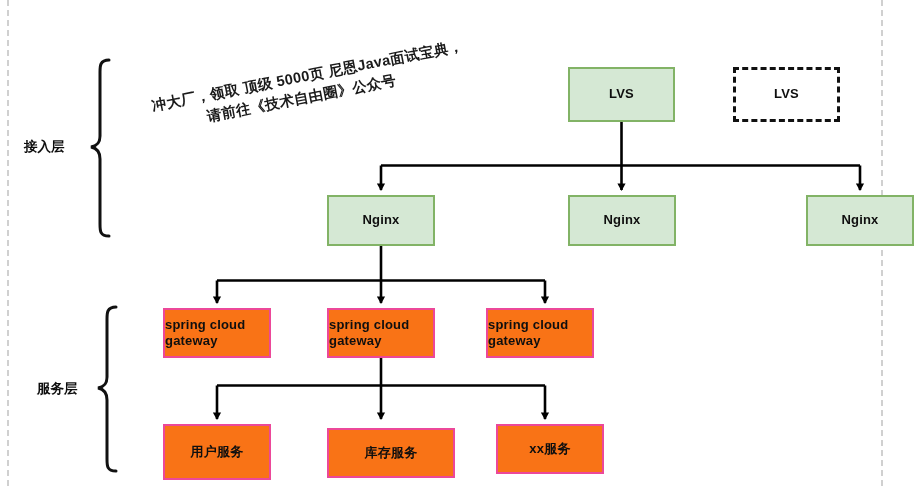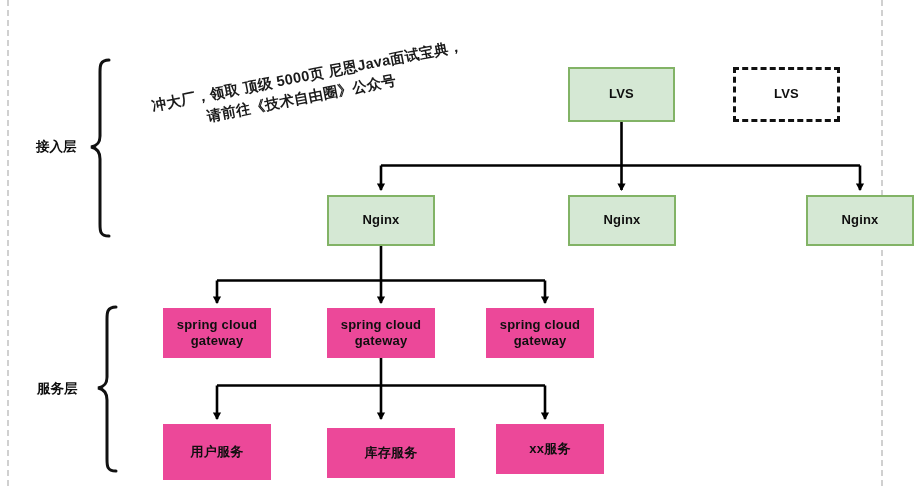--- a/index.html
+++ b/index.html
@@ -24,34 +24,33 @@
   }
   #guide-left  { left: 7px; }
   #guide-right { left: 881px; }
 
   .node {
     position: absolute;
     box-sizing: border-box;
     display: flex;
     align-items: center;
     justify-content: center;
-    text-align: center;
     font-size: 13px;
     font-weight: bold;
     color: #0f0f0f;
     line-height: 1.25;
     letter-spacing: 0.2px;
   }
   .node.green {
     background: #d5e8d4;
     border: 2px solid #82b366;
   }
   .node.blue {
-    background: #ec4899;
-    border: 8px solid #ec4899;
+    background: #f97316;
+    border: 2px solid #ec4899;
   }
   .node.dashed {
     background: #ffffff;
     border: 3px dashed #111111;
   }
 
   .layer-label {
     position: absolute;
     font-size: 13.5px;
     font-weight: bold;
@@ -130,21 +129,21 @@
   </svg>
 
   <svg class="brace" style="left:88px; top:56px; width:24px; height:184px;" width="24" height="184" viewBox="0 0 24 184">
     <path d="M21,4 C12,4 12,10 12,16 L12,80 C12,88 8,90 3,91 C8,92 12,95 12,103 L12,168 C12,175 12,180 21,180" fill="none" stroke="#111111" stroke-width="3" stroke-linecap="round"></path>
   </svg>
 
   <svg class="brace" style="left:95px; top:303px; width:24px; height:172px;" width="24" height="172" viewBox="0 0 24 172">
     <path d="M21,4 C12,4 12,10 12,16 L12,74 C12,82 8,84 3,85 C8,86 12,89 12,97 L12,156 C12,163 12,168 21,168" fill="none" stroke="#111111" stroke-width="3" stroke-linecap="round"></path>
   </svg>
 
-  <div class="layer-label" style="left:36px; top:138px;">接入层</div>
+  <div class="layer-label" style="left:24px; top:138px;">接入层</div>
   <div class="layer-label" style="left:37px; top:380px;">服务层</div>
 
   <div class="node green" style="left:568px; top:67px; width:107px; height:55px;">LVS</div>
 
   <div class="node dashed" style="left:733px; top:67px; width:107px; height:55px;">LVS</div>
 
   <div class="node green" style="left:327px; top:195px; width:108px; height:51px;">Nginx</div>
   <div class="node green" style="left:568px; top:195px; width:108px; height:51px;">Nginx</div>
   <div class="node green" style="left:806px; top:195px; width:108px; height:51px;">Nginx</div>
 

